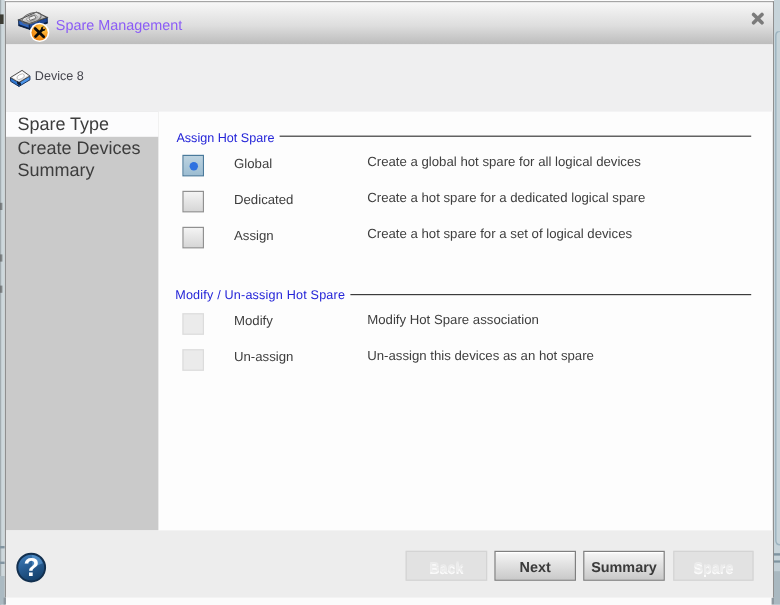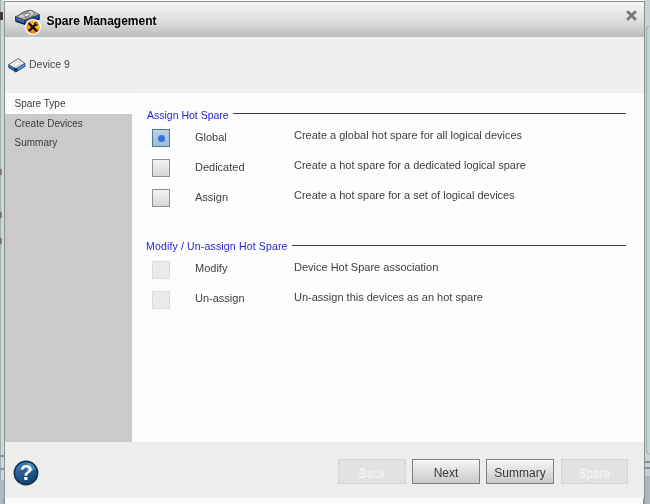--- a/index.html
+++ b/index.html
@@ -5,39 +5,39 @@
 *{margin:0;padding:0;box-sizing:border-box}
 html,body{width:650px;height:504px}
 body{position:relative;font-family:"Liberation Sans",sans-serif;background:#fbfbfb;overflow:hidden}
 .abs{position:absolute}
 
 #lsliver{left:0;top:0;width:4px;height:504px;background:#cdd8dc;border-left:1px solid #a2acb0}
 #rsliver{left:645px;top:0;width:5px;height:504px;background:#c7d4da}
 
 #dlg{left:4px;top:1px;width:641px;height:497px;background:#fdfdfd;border:1px solid #8f8f8f;border-bottom:none}
 #titlebar{left:5px;top:2px;width:639px;height:35px;background:linear-gradient(180deg,#f7f7f7 0%,#dedede 55%,#bcbcbc 100%)}
-#titletext{left:46.5px;top:15px;font-size:12px;font-weight:bold;color:#000000;line-height:12px}
+#titletext{left:46.5px;top:15px;font-size:12px;font-weight:normal;color:#8b5cf6;line-height:12px}
 #hdr{left:5px;top:37px;width:639px;height:56px;background:#efeff0}
 #devtext{left:29px;top:59px;font-size:10.5px;color:#46464e;line-height:11px}
 #side{left:5px;top:93px;width:127px;height:349px;background:#cacaca}
 #siderow1{left:5px;top:93px;width:127px;height:21px;background:#fcfcfd}
-.sitem{left:14.5px;font-size:10px;color:#3d3d3d;line-height:11px}
+.sitem{left:14.5px;font-size:15px;color:#3d3d3d;line-height:11px}
 
 .legend{font-size:10.5px;color:#2424d8;line-height:11px;background:#fdfdfd;padding-right:6px}
 .fline{background:#3c3c3c;height:1.4px}
 .sq{left:152px;width:18px;height:18px}
 .sq.on{border:1px solid #4a7a9b;background:linear-gradient(180deg,#bdd3e0,#9cbdd2)}
 .sq.on i{position:absolute;left:5px;top:5px;width:7px;height:7px;border-radius:4px;background:#2f72e0}
 .sq.off{border:1px solid #909090;background:linear-gradient(180deg,#f4f4f4,#d6d6d6)}
 .sq.dis{border:1px solid #dcdcdc;background:#ebebeb}
 .lbl{left:195px;font-size:11px;color:#3e3e3e;line-height:11px}
-.dsc{left:294px;font-size:11px;color:#3e3e3e;line-height:11px}
+.dsc{left:306px;font-size:11px;color:#3e3e3e;line-height:11px}
 
 #foot{left:5px;top:442px;width:639px;height:56px;background:#ededed}
-.btn{top:459px;width:68px;height:25px;font-size:12px;font-weight:normal;text-align:center;line-height:26px}
+.btn{top:459px;width:68px;height:25px;font-size:12px;font-weight:bold;text-align:center;line-height:26px}
 .btn.en{border:1px solid #7f7f7f;background:linear-gradient(180deg,#f6f6f6,#c9c9c9);color:#3a3a3a;box-shadow:inset 0 1px 0 #fff}
 .btn.dis{border:1px solid #d4d4d4;background:#e2e2e2;color:#ececec;text-shadow:0 1px 0 #fafafa}
 
 .frag{background:#4a4a4a;width:3px}
 </style>
 </head>
 <body>
 <div class="abs" id="lsliver"></div>
 <div class="abs" style="left:0;top:455px;width:4px;height:2px;background:#8295a1"></div>
 <div class="abs" style="left:0;top:468px;width:4px;height:2px;background:#8295a1"></div>
@@ -106,21 +106,21 @@
 <div class="abs" id="hdr"></div>
 
 <svg class="abs" style="left:8px;top:57px" width="19" height="16" viewBox="0 0 19 16">
   <path d="M0.7 7.6 L7.6 11.8 L7.8 15 L0.9 10.8 Z" fill="#2f77d1" stroke="#12305e" stroke-width="0.8"></path>
   <path d="M7.6 11.8 L16.9 6.3 L17 9.5 L7.8 15 Z" fill="#4b94e8" stroke="#12305e" stroke-width="0.8"></path>
   <path d="M0.7 7.6 L10.4 1.6 L16.9 6.3 L7.6 11.8 Z" fill="#e3e3e3" stroke="#4a4a4a" stroke-width="0.8"></path>
   <path d="M2.5 7.4 L10.3 2.6 L14.9 5.9 L7.5 10.3 Z" fill="#ffffff"></path>
   <ellipse cx="9.2" cy="6.9" rx="3.4" ry="1.9" fill="none" stroke="#b5b5b5" stroke-width="0.7" transform="rotate(-28 9.2 6.9)"></ellipse>
   <path d="M6.2 10.6 L9.4 11.9 L9.5 14.3 L6.3 13 Z" fill="#101f38"></path>
 </svg>
-<div class="abs" id="devtext">Device 9</div>
+<div class="abs" id="devtext">Device 8</div>
 
 <div class="abs" id="side"></div>
 <div class="abs" id="siderow1"></div>
 <div class="abs sitem" style="top:98px">Spare Type</div>
 <div class="abs sitem" style="top:118px">Create Devices</div>
 <div class="abs sitem" style="top:137px">Summary</div>
 
 <div class="abs legend" style="left:147px;top:110px">Assign Hot Spare</div>
 <div class="abs fline" style="left:233px;top:113px;width:393px"></div>
 <div class="abs sq on" style="top:129px">
@@ -132,21 +132,21 @@
 <div class="abs lbl" style="top:161.5px">Dedicated</div>
 <div class="abs dsc" style="top:160px">Create a hot spare for a dedicated logical spare</div>
 <div class="abs sq off" style="top:189px"></div>
 <div class="abs lbl" style="top:191.5px">Assign</div>
 <div class="abs dsc" style="top:190px">Create a hot spare for a set of logical devices</div>
 
 <div class="abs legend" style="left:146px;top:241px;letter-spacing:0.16px">Modify / Un-assign Hot Spare</div>
 <div class="abs fline" style="left:292px;top:245px;width:334px"></div>
 <div class="abs sq dis" style="top:261px"></div>
 <div class="abs lbl" style="top:263px">Modify</div>
-<div class="abs dsc" style="top:262px">Device Hot Spare association</div>
+<div class="abs dsc" style="top:262px">Modify Hot Spare association</div>
 <div class="abs sq dis" style="top:291px"></div>
 <div class="abs lbl" style="top:293px">Un-assign</div>
 <div class="abs dsc" style="top:292px">Un-assign this devices as an hot spare</div>
 
 <div class="abs" id="foot"></div>
 <svg class="abs" style="left:13px;top:459.5px" width="26" height="26" viewBox="0 0 26 26">
   <defs>
     <linearGradient id="helpg" x1="0" y1="0" x2="0.4" y2="1">
       <stop offset="0" stop-color="#4585c2"></stop>
         <stop offset=".5" stop-color="#2a5f96"></stop>

